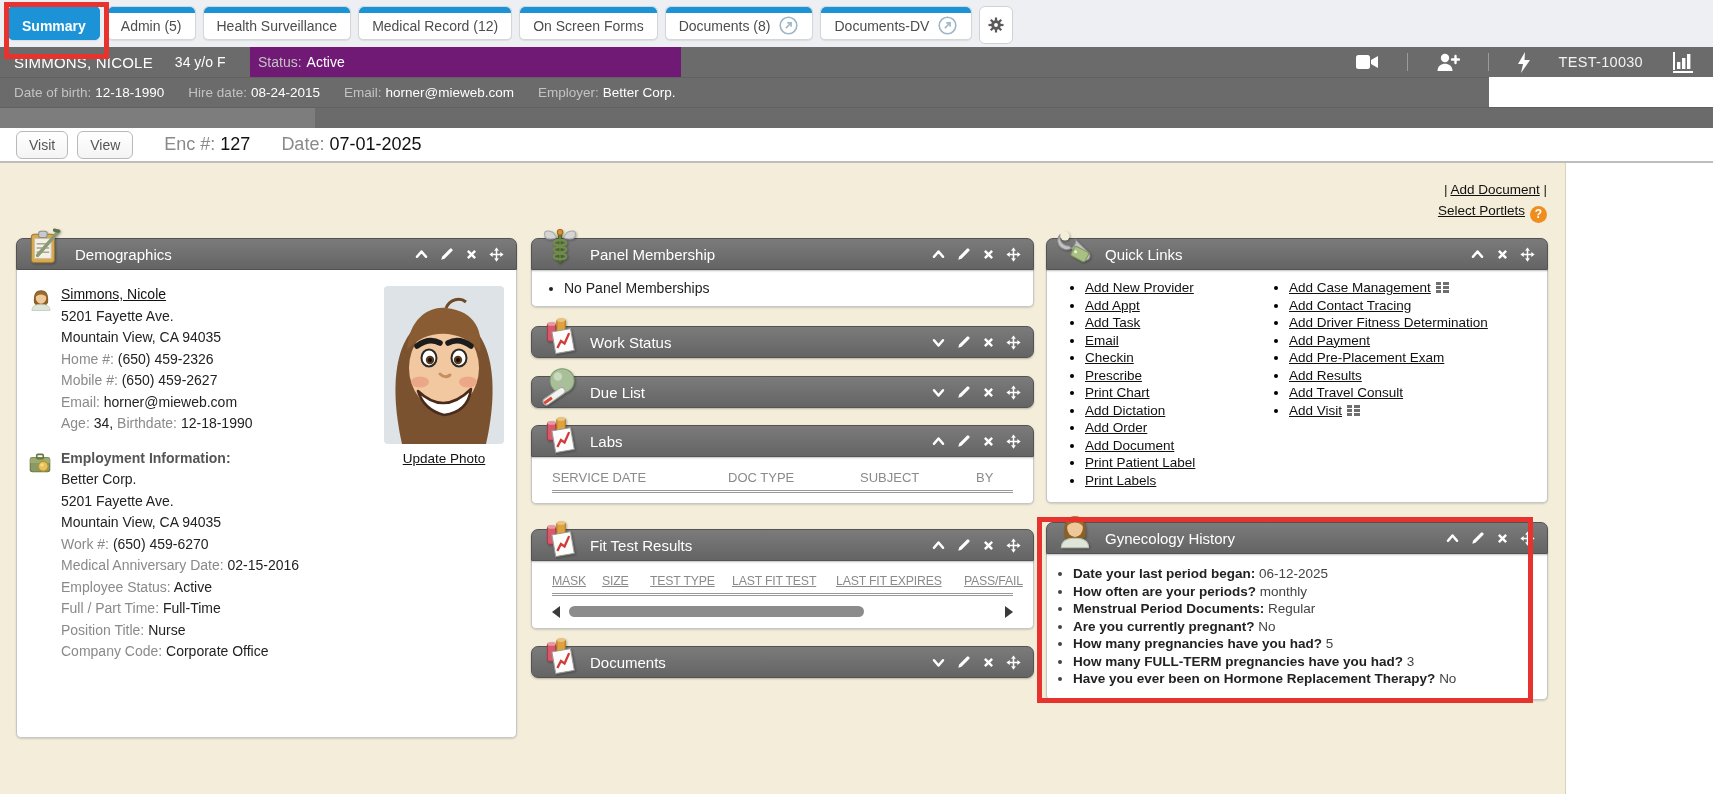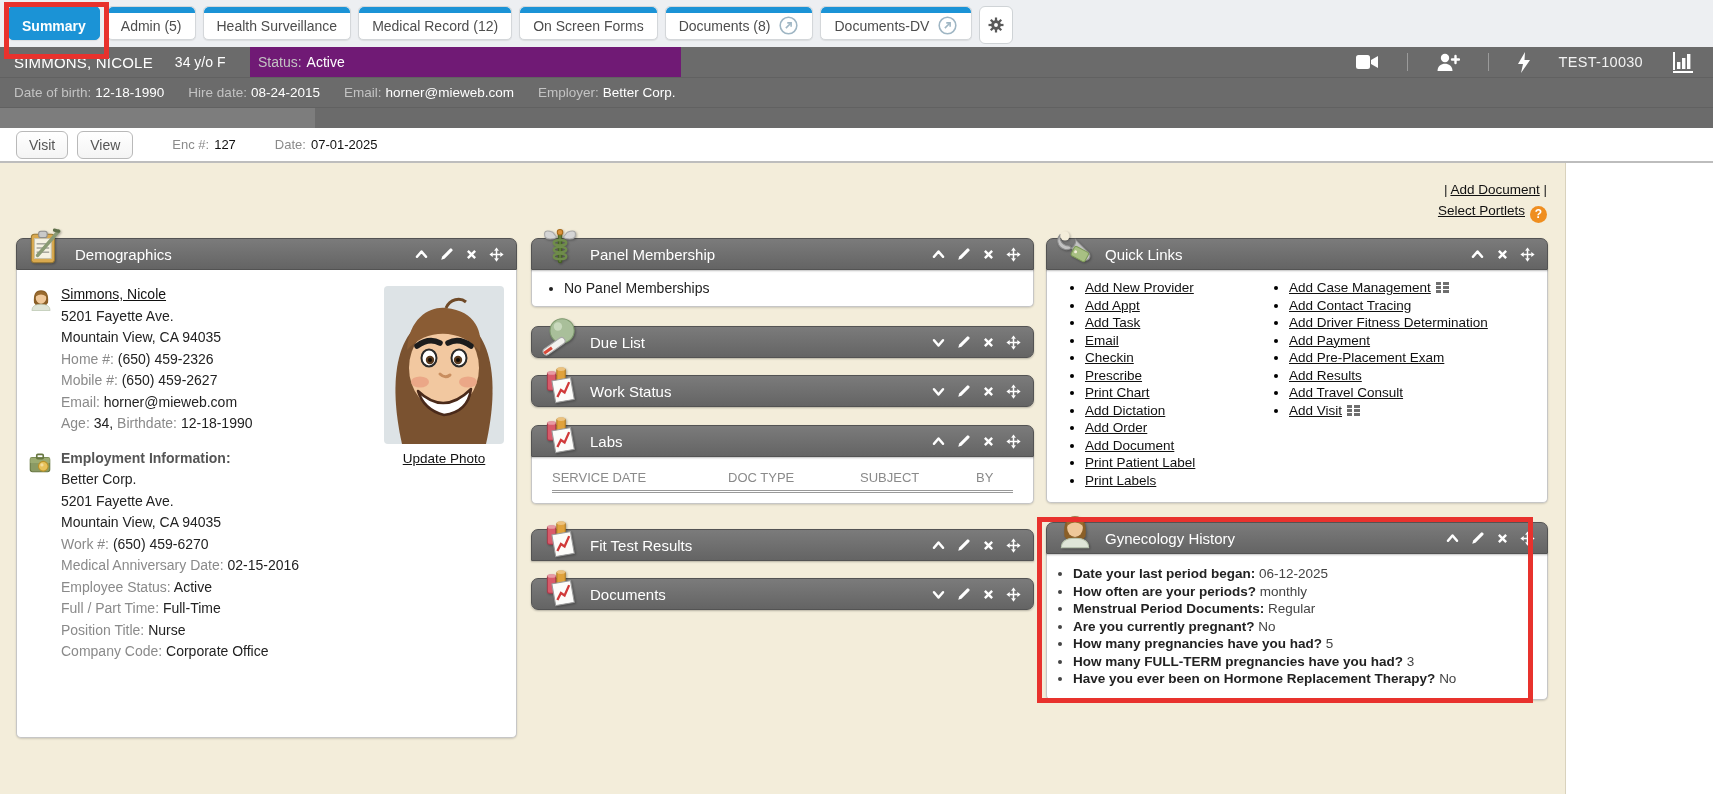--- a/index.html
+++ b/index.html
@@ -24,32 +24,32 @@
             display:flex; align-items:center; padding-left:14px; }
   .pname { font-size:15px; letter-spacing:.2px; }
   .page-sex { font-size:14px; margin-left:22px; }
   .status-seg { position:absolute; left:250px; top:0; width:431px; height:30px; background:#701a75;
                 display:flex; align-items:center; padding-left:8px; font-size:14px; }
   .lblw { color:#c3c3c3; margin-right:5px; }
   .ph-icons { position:absolute; right:18px; top:0; height:30px; display:flex; align-items:center; gap:28px; }
   .ph-sep { width:1px; height:18px; background:#9b9b9b; }
   .ph-id { font-size:14.5px; color:#f2f2f2; letter-spacing:.3px; }
   .hic { display:block; }
-  .phead2 { width:1713px; height:30px; background:#6b6b6b; border-top:1px solid #616161;
+  .phead2 { width:1489px; height:30px; background:#6b6b6b; border-top:1px solid #616161;
             display:flex; align-items:center; gap:24px; padding-left:14px; font-size:13.5px; color:#fff; }
   .phead2 .fld .lblw { margin-right:4px; }
   .phead3 { width:1713px; height:21px; background:#6b6b6b; border-top:1px solid #616161; }
   .ph3-block { width:315px; height:100%; background:#7d7d7d; }
 
   
   .encbar { width:1713px; height:35px; background:#fff; border-bottom:2px solid #bdbdbd;
             display:flex; align-items:center; padding-left:16px; gap:9px; }
   .encbtn { font-size:14px; color:#555; background:linear-gradient(#fff,#f4f4f4); border:1px solid #b9b9b9;
             border-radius:6px; padding:5px 12px; cursor:pointer; font-family:inherit; }
-  .enc-fld { font-size:13px; margin-left:30px; }
+  .enc-fld { font-size:18px; margin-left:22px; }
   .enc-fld .l { color:#8a8a8a; margin-right:5px; }
   .enc-fld .v { color:#111; }
 
   
   .content { position:relative; width:1566px; height:631px; background:#f3edda; border-right:1px solid #d9d2bd; }
   .top-links { position:absolute; top:16px; right:18px; text-align:right; font-size:13.5px; color:#222; line-height:21px; }
   .top-links a { color:#111; text-decoration:underline; cursor:pointer; }
   .help-badge { display:inline-block; width:17px; height:17px; border-radius:50%; background:#ef8e1f;
                 color:#fff; font-weight:bold; font-size:12px; text-align:center; line-height:17px;
                 vertical-align:-3px; margin-left:5px; cursor:pointer; }
@@ -380,55 +380,20 @@
               </svg>
           </span>
         </div>
         <div class="p-body list-body">
           <ul>
               <li>No Panel Memberships</li>
             </ul>
         </div>
       </div>
 
-      <div class="portlet" style="margin-bottom:17px">
-        <div class="p-head">
-          <svg class="p-ic" viewBox="0 0 40 40">
-            <circle cx="22" cy="15" r="11.5" fill="#a9bf9a" stroke="#7e9a6e"></circle>
-            <circle cx="18" cy="11" r="4" fill="#c9d9bd"></circle>
-            <g transform="rotate(-35 15 29)">
-                <rect x="2" y="26" width="24" height="6.5" rx="3.2" fill="#f2f2ee" stroke="#a8a8a8"></rect>
-                <rect x="2.5" y="27.8" width="9" height="3" fill="#d94a3a"></rect>
-              </g>
-          </svg>
-          <span>Due List</span>
-          <span class="p-ctrls">
-            <svg class="cic" viewBox="0 0 20 20">
-                <polyline points="4,7 10,14 16,7" fill="none" stroke="#fff" stroke-width="3.4" stroke-linecap="round" stroke-linejoin="round"></polyline>
-              </svg>
-            <svg class="cic" viewBox="0 0 20 20">
-                <path d="M3 17l1.3-4.3L14.6 2.4a1.7 1.7 0 0 1 2.4 0l.6.6a1.7 1.7 0 0 1 0 2.4L7.3 15.7 3 17z" fill="#fff"></path>
-              </svg>
-            <svg class="cic" viewBox="0 0 20 20">
-                <path d="M4 6.3L6.3 4 10 7.7 13.7 4 16 6.3 12.3 10 16 13.7 13.7 16 10 12.3 6.3 16 4 13.7 7.7 10z" fill="#fff"></path>
-              </svg>
-            <svg class="cic" viewBox="0 0 20 20">
-                <g fill="#fff">
-                  <polygon points="10,0.5 6.8,5 13.2,5"></polygon>
-                  <polygon points="10,19.5 6.8,15 13.2,15"></polygon>
-                  <polygon points="0.5,10 5,6.8 5,13.2"></polygon>
-                  <polygon points="19.5,10 15,6.8 15,13.2"></polygon>
-                  <rect x="9" y="4.5" width="2" height="11"></rect>
-                  <rect x="4.5" y="9" width="11" height="2"></rect>
-                </g>
-              </svg>
-          </span>
-        </div>
-      </div>
-
       <div class="portlet" style="margin-bottom:18px">
         <div class="p-head">
           <svg class="p-ic" viewBox="0 0 40 40">
             <rect x="8" y="8" width="8" height="17" rx="2" fill="#d85a6a" stroke="#a93a4a"></rect>
               <ellipse cx="12" cy="8.5" rx="4" ry="1.8" fill="#e89aa4"></ellipse>
             <rect x="17" y="4" width="8" height="19" rx="2" fill="#e0a23c" stroke="#b07a22"></rect>
               <ellipse cx="21" cy="4.8" rx="4" ry="1.8" fill="#ecc27e"></ellipse>
             <g transform="rotate(-10 25 25)">
                 <rect x="14" y="14" width="18" height="21" fill="#fcfcfa" stroke="#9a9a9a"></rect>
                 <polyline points="16.5,30 21,24 24,27 30,18" fill="none" stroke="#d03a3a" stroke-width="2.2"></polyline>
@@ -452,20 +417,55 @@
                   <polygon points="0.5,10 5,6.8 5,13.2"></polygon>
                   <polygon points="19.5,10 15,6.8 15,13.2"></polygon>
                   <rect x="9" y="4.5" width="2" height="11"></rect>
                   <rect x="4.5" y="9" width="11" height="2"></rect>
                 </g>
               </svg>
           </span>
         </div>
       </div>
 
+      <div class="portlet" style="margin-bottom:17px">
+        <div class="p-head">
+          <svg class="p-ic" viewBox="0 0 40 40">
+            <circle cx="22" cy="15" r="11.5" fill="#a9bf9a" stroke="#7e9a6e"></circle>
+            <circle cx="18" cy="11" r="4" fill="#c9d9bd"></circle>
+            <g transform="rotate(-35 15 29)">
+                <rect x="2" y="26" width="24" height="6.5" rx="3.2" fill="#f2f2ee" stroke="#a8a8a8"></rect>
+                <rect x="2.5" y="27.8" width="9" height="3" fill="#d94a3a"></rect>
+              </g>
+          </svg>
+          <span>Due List</span>
+          <span class="p-ctrls">
+            <svg class="cic" viewBox="0 0 20 20">
+                <polyline points="4,7 10,14 16,7" fill="none" stroke="#fff" stroke-width="3.4" stroke-linecap="round" stroke-linejoin="round"></polyline>
+              </svg>
+            <svg class="cic" viewBox="0 0 20 20">
+                <path d="M3 17l1.3-4.3L14.6 2.4a1.7 1.7 0 0 1 2.4 0l.6.6a1.7 1.7 0 0 1 0 2.4L7.3 15.7 3 17z" fill="#fff"></path>
+              </svg>
+            <svg class="cic" viewBox="0 0 20 20">
+                <path d="M4 6.3L6.3 4 10 7.7 13.7 4 16 6.3 12.3 10 16 13.7 13.7 16 10 12.3 6.3 16 4 13.7 7.7 10z" fill="#fff"></path>
+              </svg>
+            <svg class="cic" viewBox="0 0 20 20">
+                <g fill="#fff">
+                  <polygon points="10,0.5 6.8,5 13.2,5"></polygon>
+                  <polygon points="10,19.5 6.8,15 13.2,15"></polygon>
+                  <polygon points="0.5,10 5,6.8 5,13.2"></polygon>
+                  <polygon points="19.5,10 15,6.8 15,13.2"></polygon>
+                  <rect x="9" y="4.5" width="2" height="11"></rect>
+                  <rect x="4.5" y="9" width="11" height="2"></rect>
+                </g>
+              </svg>
+          </span>
+        </div>
+      </div>
+
       <div class="portlet open" style="margin-bottom:25px">
         <div class="p-head">
           <svg class="p-ic" viewBox="0 0 40 40">
             <rect x="8" y="8" width="8" height="17" rx="2" fill="#d85a6a" stroke="#a93a4a"></rect>
               <ellipse cx="12" cy="8.5" rx="4" ry="1.8" fill="#e89aa4"></ellipse>
             <rect x="17" y="4" width="8" height="19" rx="2" fill="#e0a23c" stroke="#b07a22"></rect>
               <ellipse cx="21" cy="4.8" rx="4" ry="1.8" fill="#ecc27e"></ellipse>
             <g transform="rotate(-10 25 25)">
                 <rect x="14" y="14" width="18" height="21" fill="#fcfcfa" stroke="#9a9a9a"></rect>
                 <polyline points="16.5,30 21,24 24,27 30,18" fill="none" stroke="#d03a3a" stroke-width="2.2"></polyline>
@@ -531,20 +531,35 @@
                 <g fill="#fff">
                   <polygon points="10,0.5 6.8,5 13.2,5"></polygon>
                   <polygon points="10,19.5 6.8,15 13.2,15"></polygon>
                   <polygon points="0.5,10 5,6.8 5,13.2"></polygon>
                   <polygon points="19.5,10 15,6.8 15,13.2"></polygon>
                   <rect x="9" y="4.5" width="2" height="11"></rect>
                   <rect x="4.5" y="9" width="11" height="2"></rect>
                 </g>
               </svg>
           </span>
+        </div>
+        <div class="p-body tbl-body">
+          <div class="tbl-row fit-row">
+            <span>MASK</span>
+            <span>SIZE</span>
+            <span>TEST TYPE</span>
+            <span>LAST FIT TEST</span>
+            <span>LAST FIT EXPIRES</span>
+            <span>PASS/FAIL</span>
+          </div>
+          <div class="hscroll">
+            <div class="harrow left"></div>
+            <div class="hthumb"></div>
+            <div class="harrow right"></div>
+          </div>
         </div>
       </div>
 
       <div class="portlet">
         <div class="p-head">
           <svg class="p-ic" viewBox="0 0 40 40">
             <rect x="8" y="8" width="8" height="17" rx="2" fill="#d85a6a" stroke="#a93a4a"></rect>
               <ellipse cx="12" cy="8.5" rx="4" ry="1.8" fill="#e89aa4"></ellipse>
             <rect x="17" y="4" width="8" height="19" rx="2" fill="#e0a23c" stroke="#b07a22"></rect>
               <ellipse cx="21" cy="4.8" rx="4" ry="1.8" fill="#ecc27e"></ellipse>

